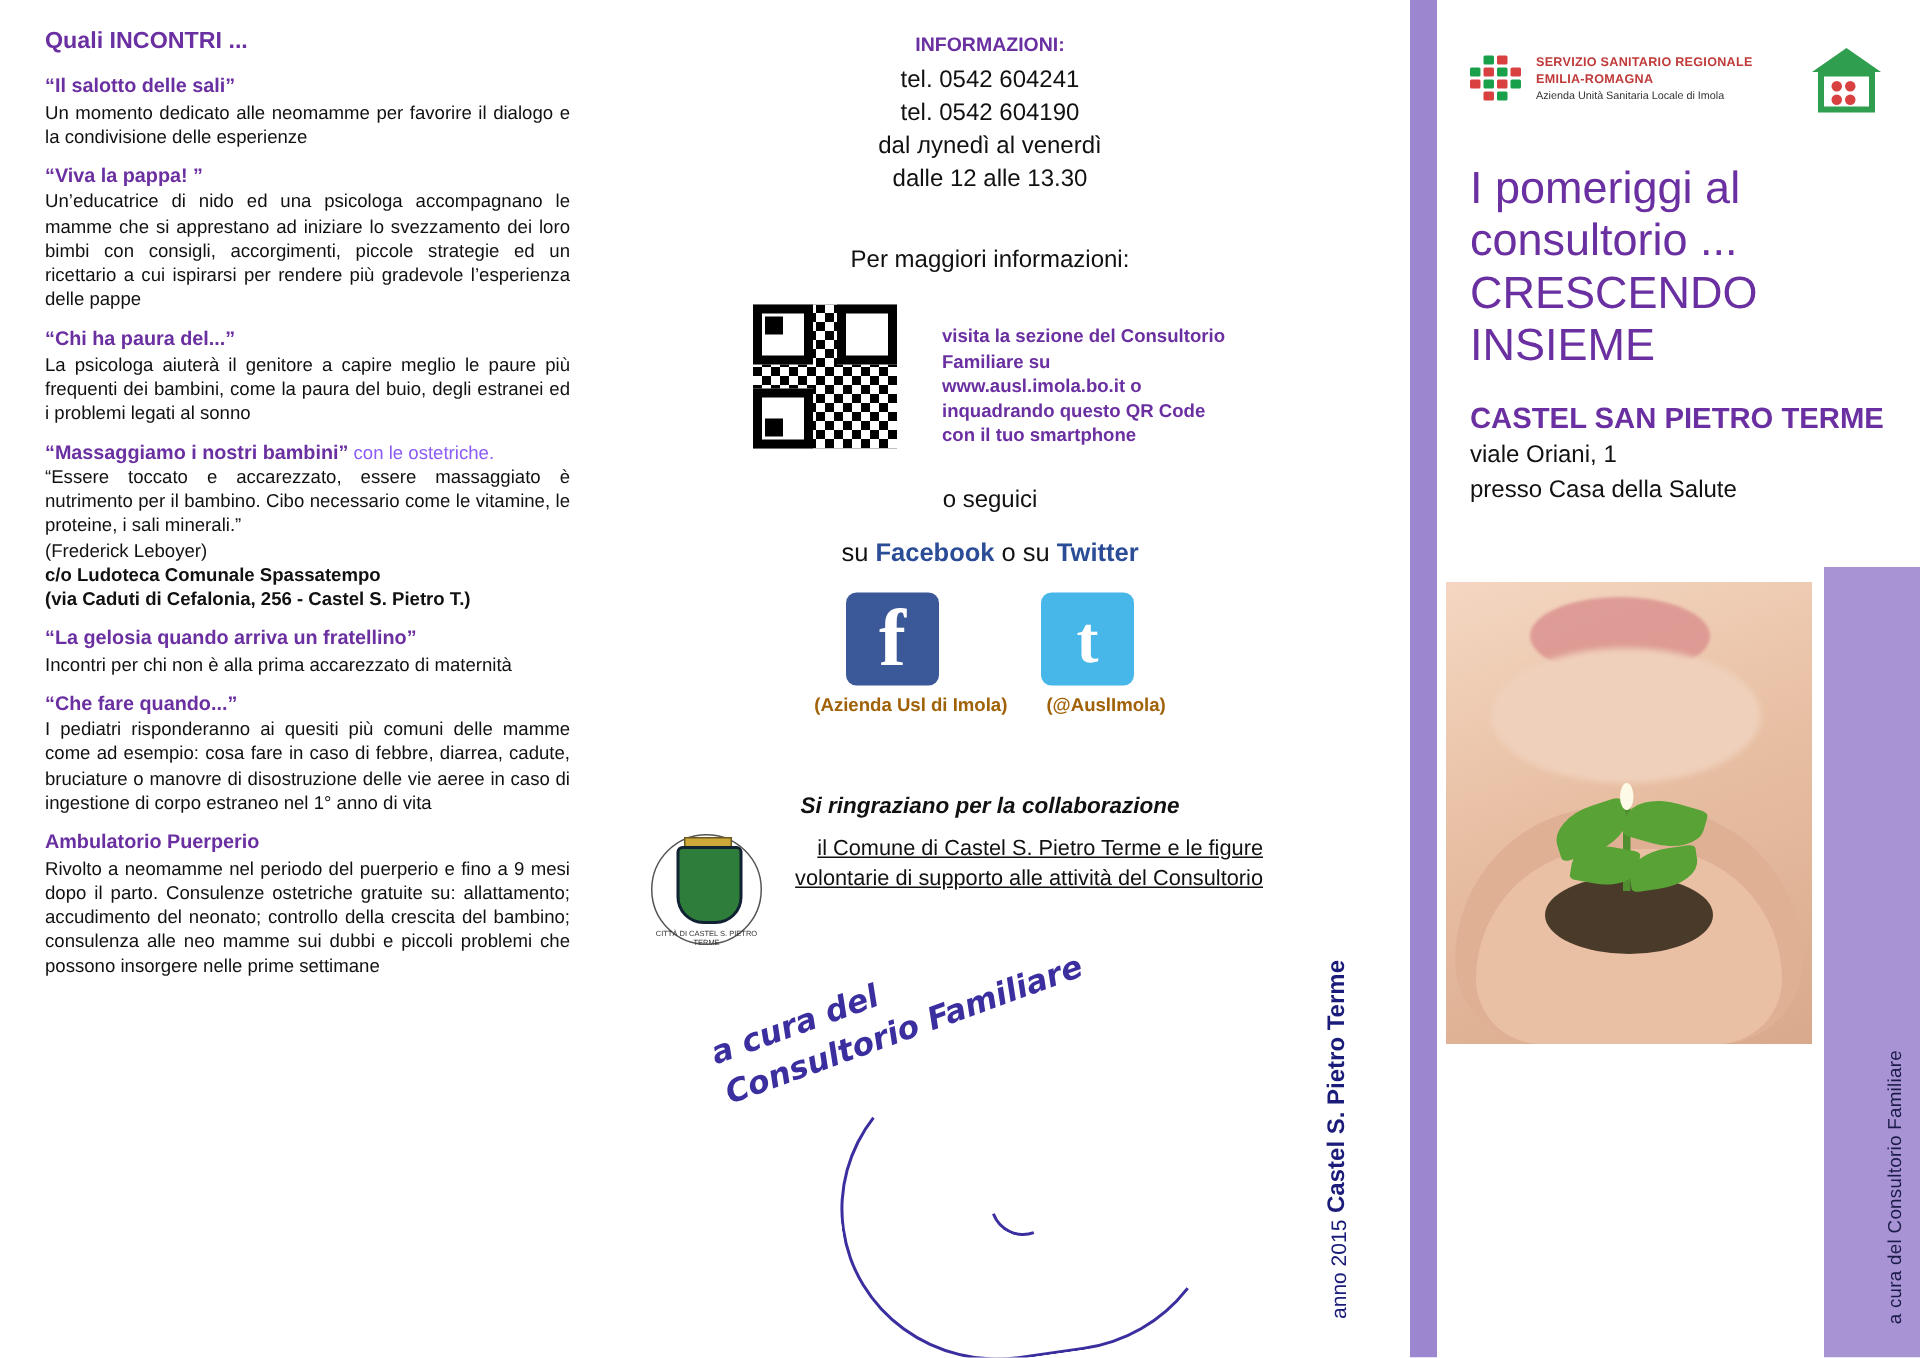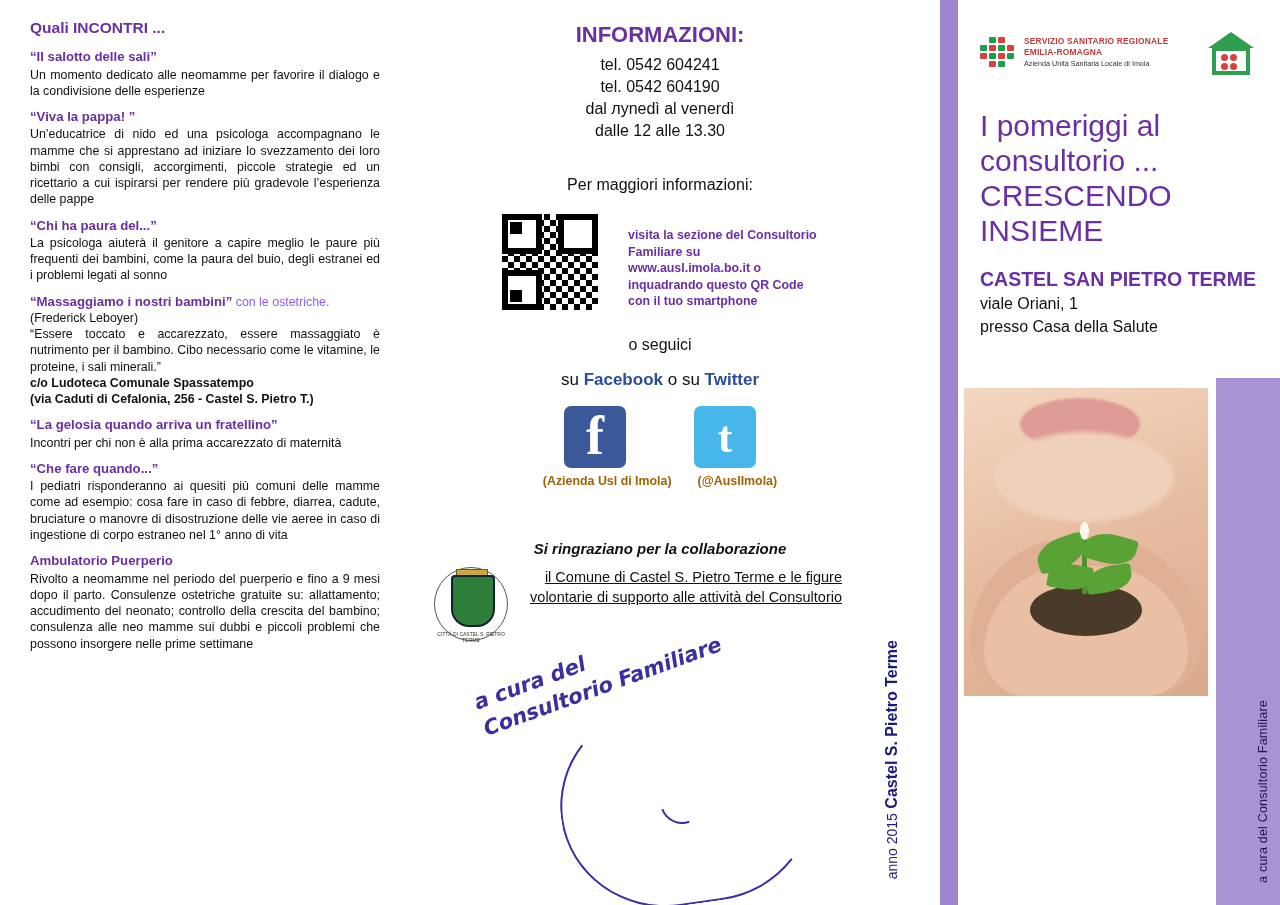--- a/index.html
+++ b/index.html
@@ -32,21 +32,21 @@
   .sec p{margin:0;}
   .sec .plain{color:#8b5cf6;font-weight:normal;}
   .bold-black{font-weight:bold;color:#111;}
 
   
   .col-mid{
     position:absolute;left:420px;top:22px;width:480px;
     text-align:center;color:#111;
   }
   .info-title{
-    color:#6a2fa0;font-weight:bold;font-size:22px;margin-bottom:6px;
+    color:#6a2fa0;font-weight:bold;font-size:13px;margin-bottom:6px;
   }
   .info-line{font-size:16px;line-height:1.37;}
   .maggiori{font-size:16px;margin-top:34px;}
 
   .qr-row{
     margin-top:20px;display:flex;justify-content:center;align-items:flex-end;gap:30px;
   }
   .qr{
     width:96px;height:96px;
     background:
@@ -234,22 +234,22 @@
       <p>Un’educatrice di nido ed una psicologa accompagnano le mamme che si apprestano ad iniziare lo svezzamento dei loro bimbi con consigli, accorgimenti, piccole strategie ed un ricettario a cui ispirarsi per rendere più gradevole l’esperienza delle pappe</p>
     </div>
 
     <div class="sec">
       <span class="t">“Chi ha paura del...”</span>
       <p>La psicologa aiuterà il genitore a capire meglio le paure più frequenti dei bambini, come la paura del buio, degli estranei ed i problemi legati al  sonno</p>
     </div>
 
     <div class="sec">
       <span class="t inline">“Massaggiamo i nostri bambini”</span><span class="plain"> con le ostetriche.</span>
+      <p>“Essere toccato e accarezzato, essere massaggiato è nutrimento per il bambino. Cibo necessario come le vitamine, le proteine, i sali minerali.”</p>
       <p>(Frederick Leboyer)</p>
-      <p>“Essere toccato e accarezzato, essere massaggiato è nutrimento per il bambino. Cibo necessario come le vitamine, le proteine, i sali minerali.”</p>
       <p class="bold-black">c/o Ludoteca Comunale Spassatempo</p>
       <p class="bold-black">(via Caduti di Cefalonia, 256 - Castel S. Pietro T.)</p>
     </div>
 
     <div class="sec">
       <span class="t">“La gelosia quando arriva un fratellino”</span>
       <p>Incontri per chi non è alla prima accarezzato di maternità</p>
     </div>
 
     <div class="sec">

